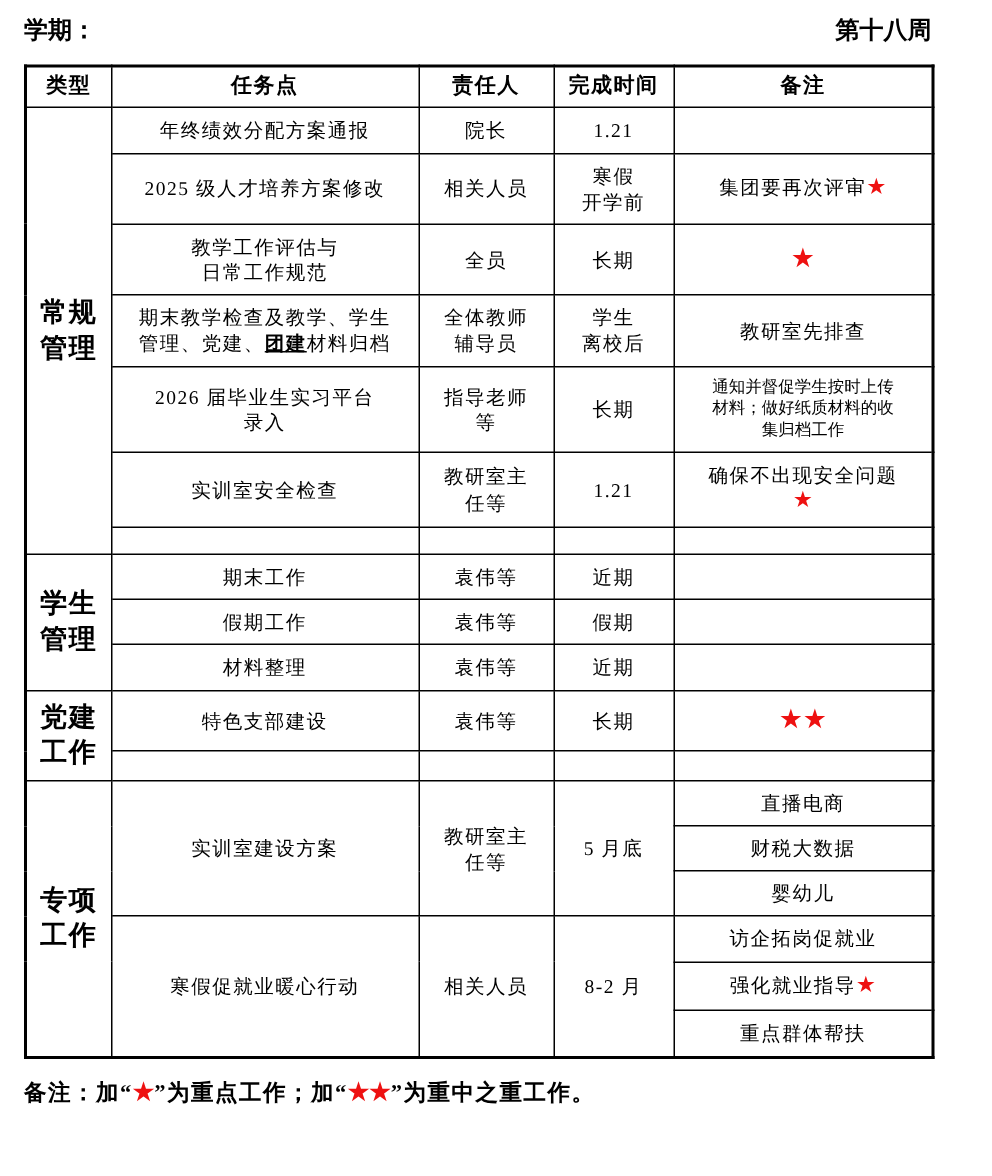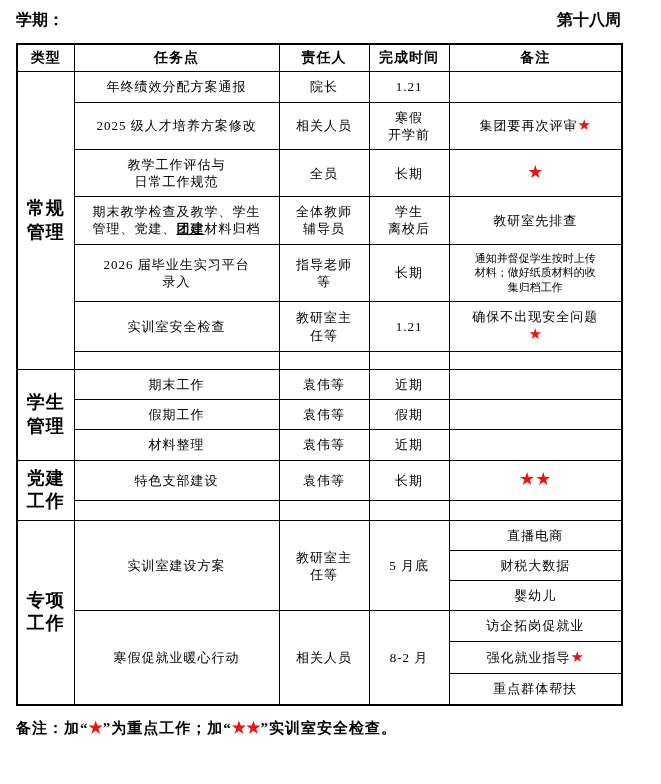--- a/index.html
+++ b/index.html
@@ -184,15 +184,15 @@
         </tr>
         <tr>
           <td class="note-cell">强化就业指导<span class="star">★</span></td>
         </tr>
         <tr>
           <td class="note-cell">重点群体帮扶</td>
         </tr>
       </tbody>
   </table>
 
-  <div class="footnote" id="footnote"><span>备注：加“</span><span class="star">★</span><span>”为重点工作；加“</span><span class="star">★★</span><span>”实训室安全检查。</span></div>
+  <div class="footnote" id="footnote"><span>备注：加“</span><span class="star">★</span><span>”为重点工作；加“</span><span class="star">★★</span><span>”为重中之重工作。</span></div>
 
 </div>
 
 </body></html>

